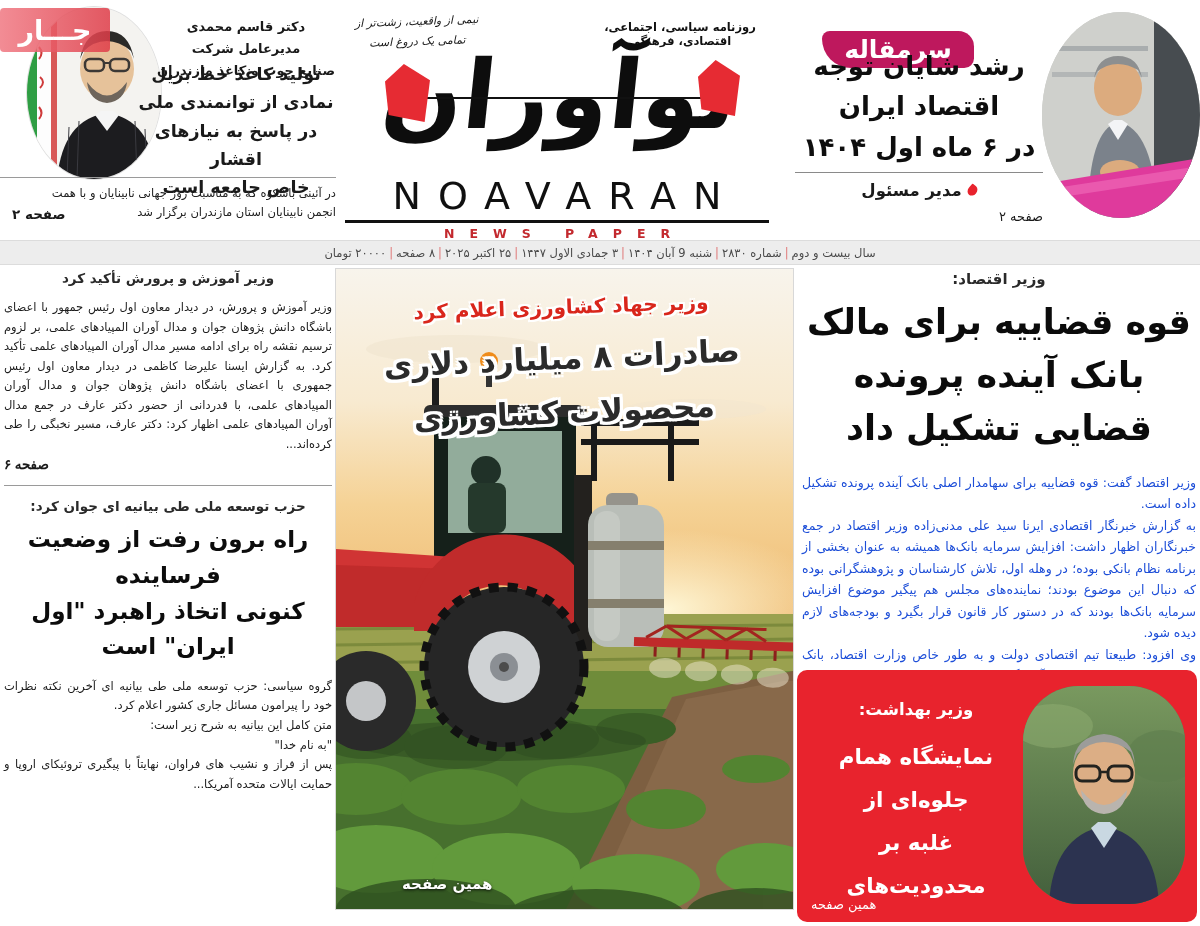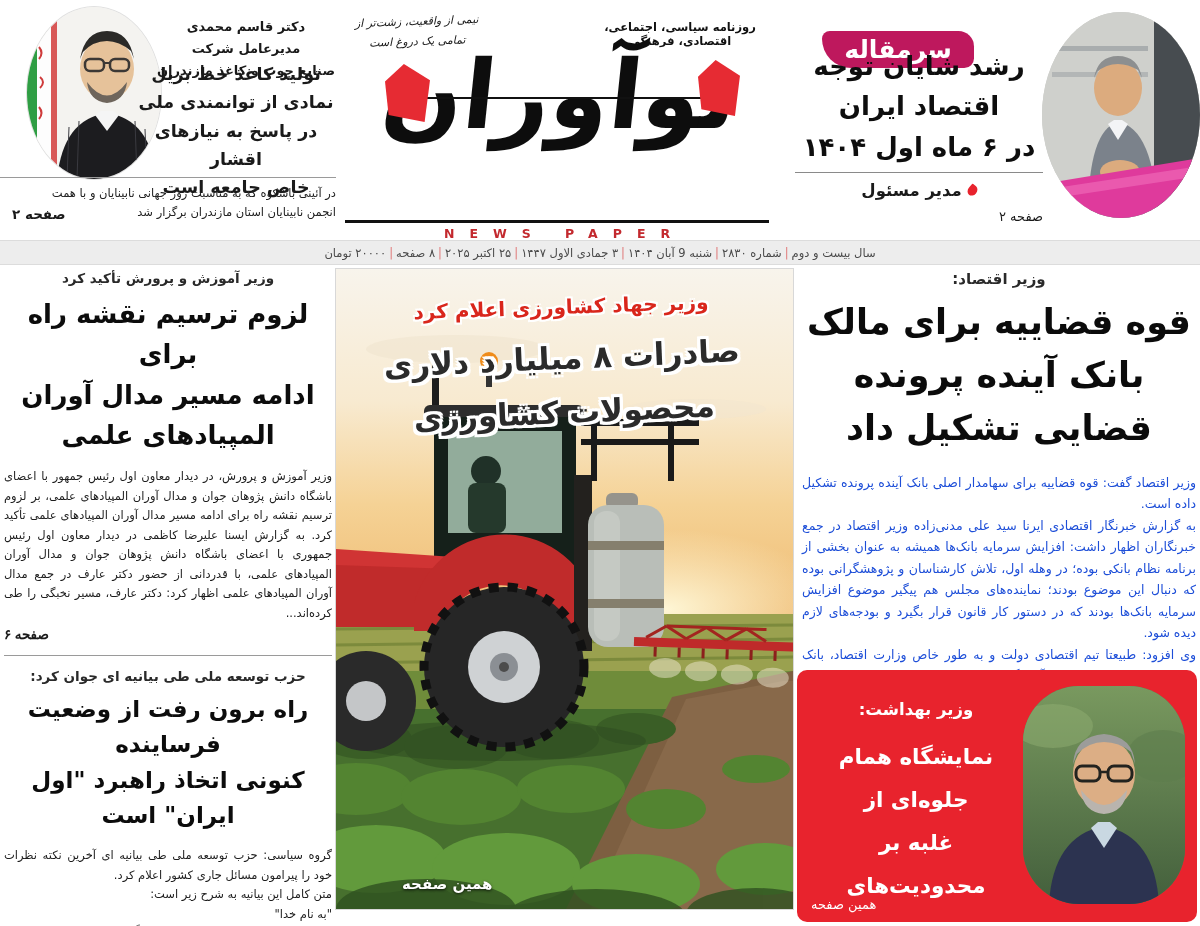--- a/index.html
+++ b/index.html
@@ -110,37 +110,39 @@
       <path d="M30,172 Q36,112 80,106 Q124,112 130,172 Z" fill="#1c1c1f"></path>
       <path d="M68,108 L80,124 L92,108 L86,104 L74,104 Z" fill="#f5f5f5"></path>
       <g stroke="#3a3a40" stroke-width="1">
           <line x1="42" y1="120" x2="40" y2="172"></line>
           <line x1="52" y1="114" x2="50" y2="172"></line>
           <line x1="108" y1="114" x2="110" y2="172"></line>
           <line x1="118" y1="122" x2="120" y2="172"></line>
         </g>
     </svg>
   </div>
+  <div class="abs tl-watermark">جـــار</div>
   <div class="abs tl-headline ctr rtl ml">تولید کاغذ خط بریل
 نمادی از توانمندی ملی
 در پاسخ به نیازهای اقشار
 خاص جامعه است</div>
   <div class="abs tl-kicker ctr rtl ml">دکتر قاسم محمدی مدیرعامل شرکت
 صنایع چوب و کاغذ مازندران</div>
   <div class="abs tl-divider"></div>
   <div class="abs tl-body rtl">در آئینی باشکوه که به مناسبت روز جهانی نابینایان و با همت انجمن نابینایان استان مازندران برگزار شد</div>
   <div class="abs tl-page">صفحه ۲</div>
 
   <div class="abs slogan ctr rtl ml">نیمی از واقعیت، زشت‌تر از
 تمامی یک دروغ است</div>
   <div class="abs category ctr rtl">روزنامه سیاسی، اجتماعی، اقتصادی، فرهنگی</div>
   <div class="abs logo-fa rtl">نوآوران</div>
   <div class="abs logo-line"></div>
   <div class="abs logo-red l"></div>
   <div class="abs logo-red r"></div>
+  <div class="abs logo-en ctr">NOAVARAN</div>
   <div class="abs logo-hr"></div>
   <div class="abs logo-sub ctr">NEWS PAPER</div>
 
   <div class="abs ed-badge rtl">سرمقاله</div>
   <div class="abs ed-headline ctr rtl ml">رشد شایان توجه
 اقتصاد ایران
 در ۶ ماه اول ۱۴۰۴</div>
   <div class="abs ed-divider"></div>
   <div class="abs ed-byline">
     <span class="ed-dot"></span>
@@ -302,23 +304,20 @@
     </svg>
     <div class="abs ph-kicker rtl">وزیر جهاد کشاورزی اعلام کرد</div>
     <div class="abs ph-headline rtl ml">صادرات ۸ میلیارد دلاری
 محصولات کشاورزی</div>
     <div class="abs ph-page rtl">همین صفحه</div>
   </div>
 
   <div class="abs leftcol">
     <div>
       <div class="kicker rtl">وزیر آموزش و پرورش تأکید کرد</div>
-      <div class="headline rtl ml">لزوم ترسیم نقشه راه برای
-ادامه مسیر مدال آوران
-المپیادهای علمی</div>
       <div class="body rtl ml">وزیر آموزش و پرورش، در دیدار معاون اول رئیس جمهور با اعضای باشگاه دانش پژوهان جوان و مدال آوران المپیادهای علمی، بر لزوم ترسیم نقشه راه برای ادامه مسیر مدال آوران المپیادهای علمی تأکید کرد. به گزارش ایسنا علیرضا کاظمی در دیدار معاون اول رئیس جمهوری با اعضای باشگاه دانش پژوهان جوان و مدال آوران المپیادهای علمی، با قدردانی از حضور دکتر عارف در جمع مدال آوران المپیادهای علمی اظهار کرد: دکتر عارف، مسیر نخبگی را طی کرده‌اند...</div>
       <div class="pg rtl" style="text-align:left">صفحه ۶</div>
     </div>
     <div class="divider"></div>
     <div>
       <div class="kicker rtl">حزب توسعه ملی طی بیانیه ای جوان کرد:</div>
       <div class="headline h2 rtl ml">راه برون رفت از وضعیت فرساینده
 کنونی اتخاذ راهبرد "اول ایران" است</div>
       <div class="body rtl ml">گروه سیاسی: حزب توسعه ملی طی بیانیه ای آخرین نکته نظرات خود را پیرامون مسائل جاری کشور اعلام کرد.
 متن کامل این بیانیه به شرح زیر است:

